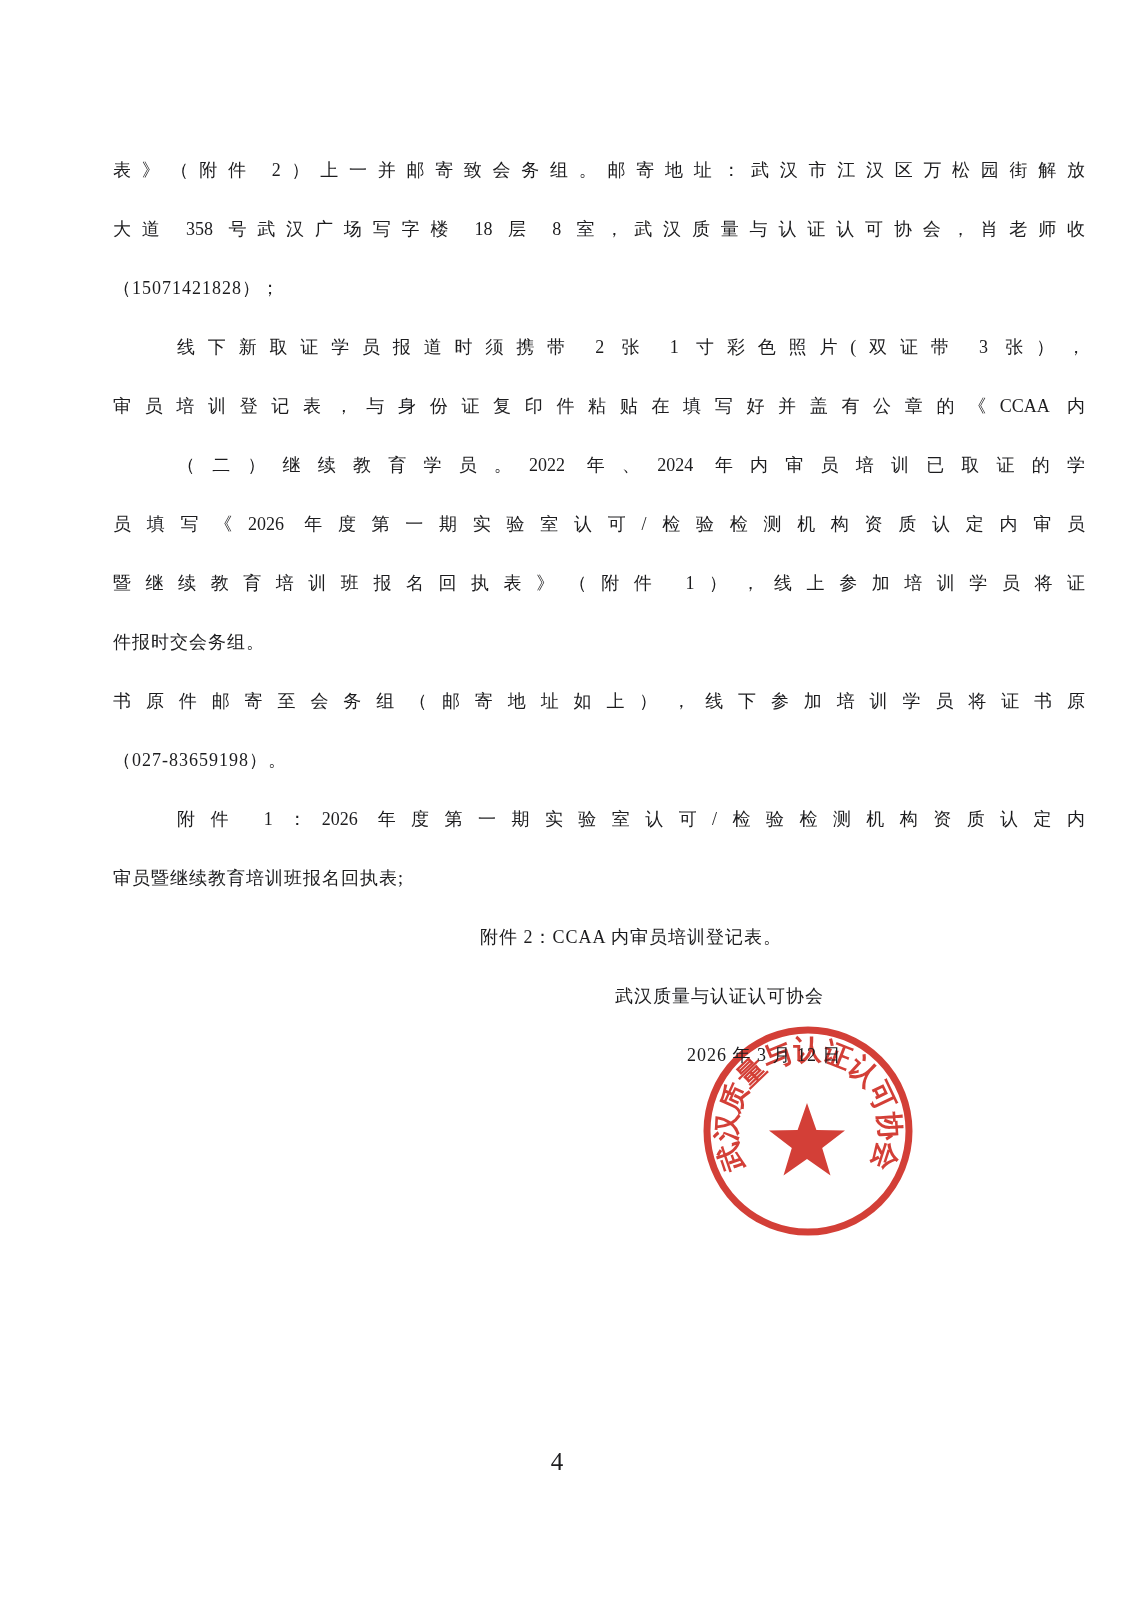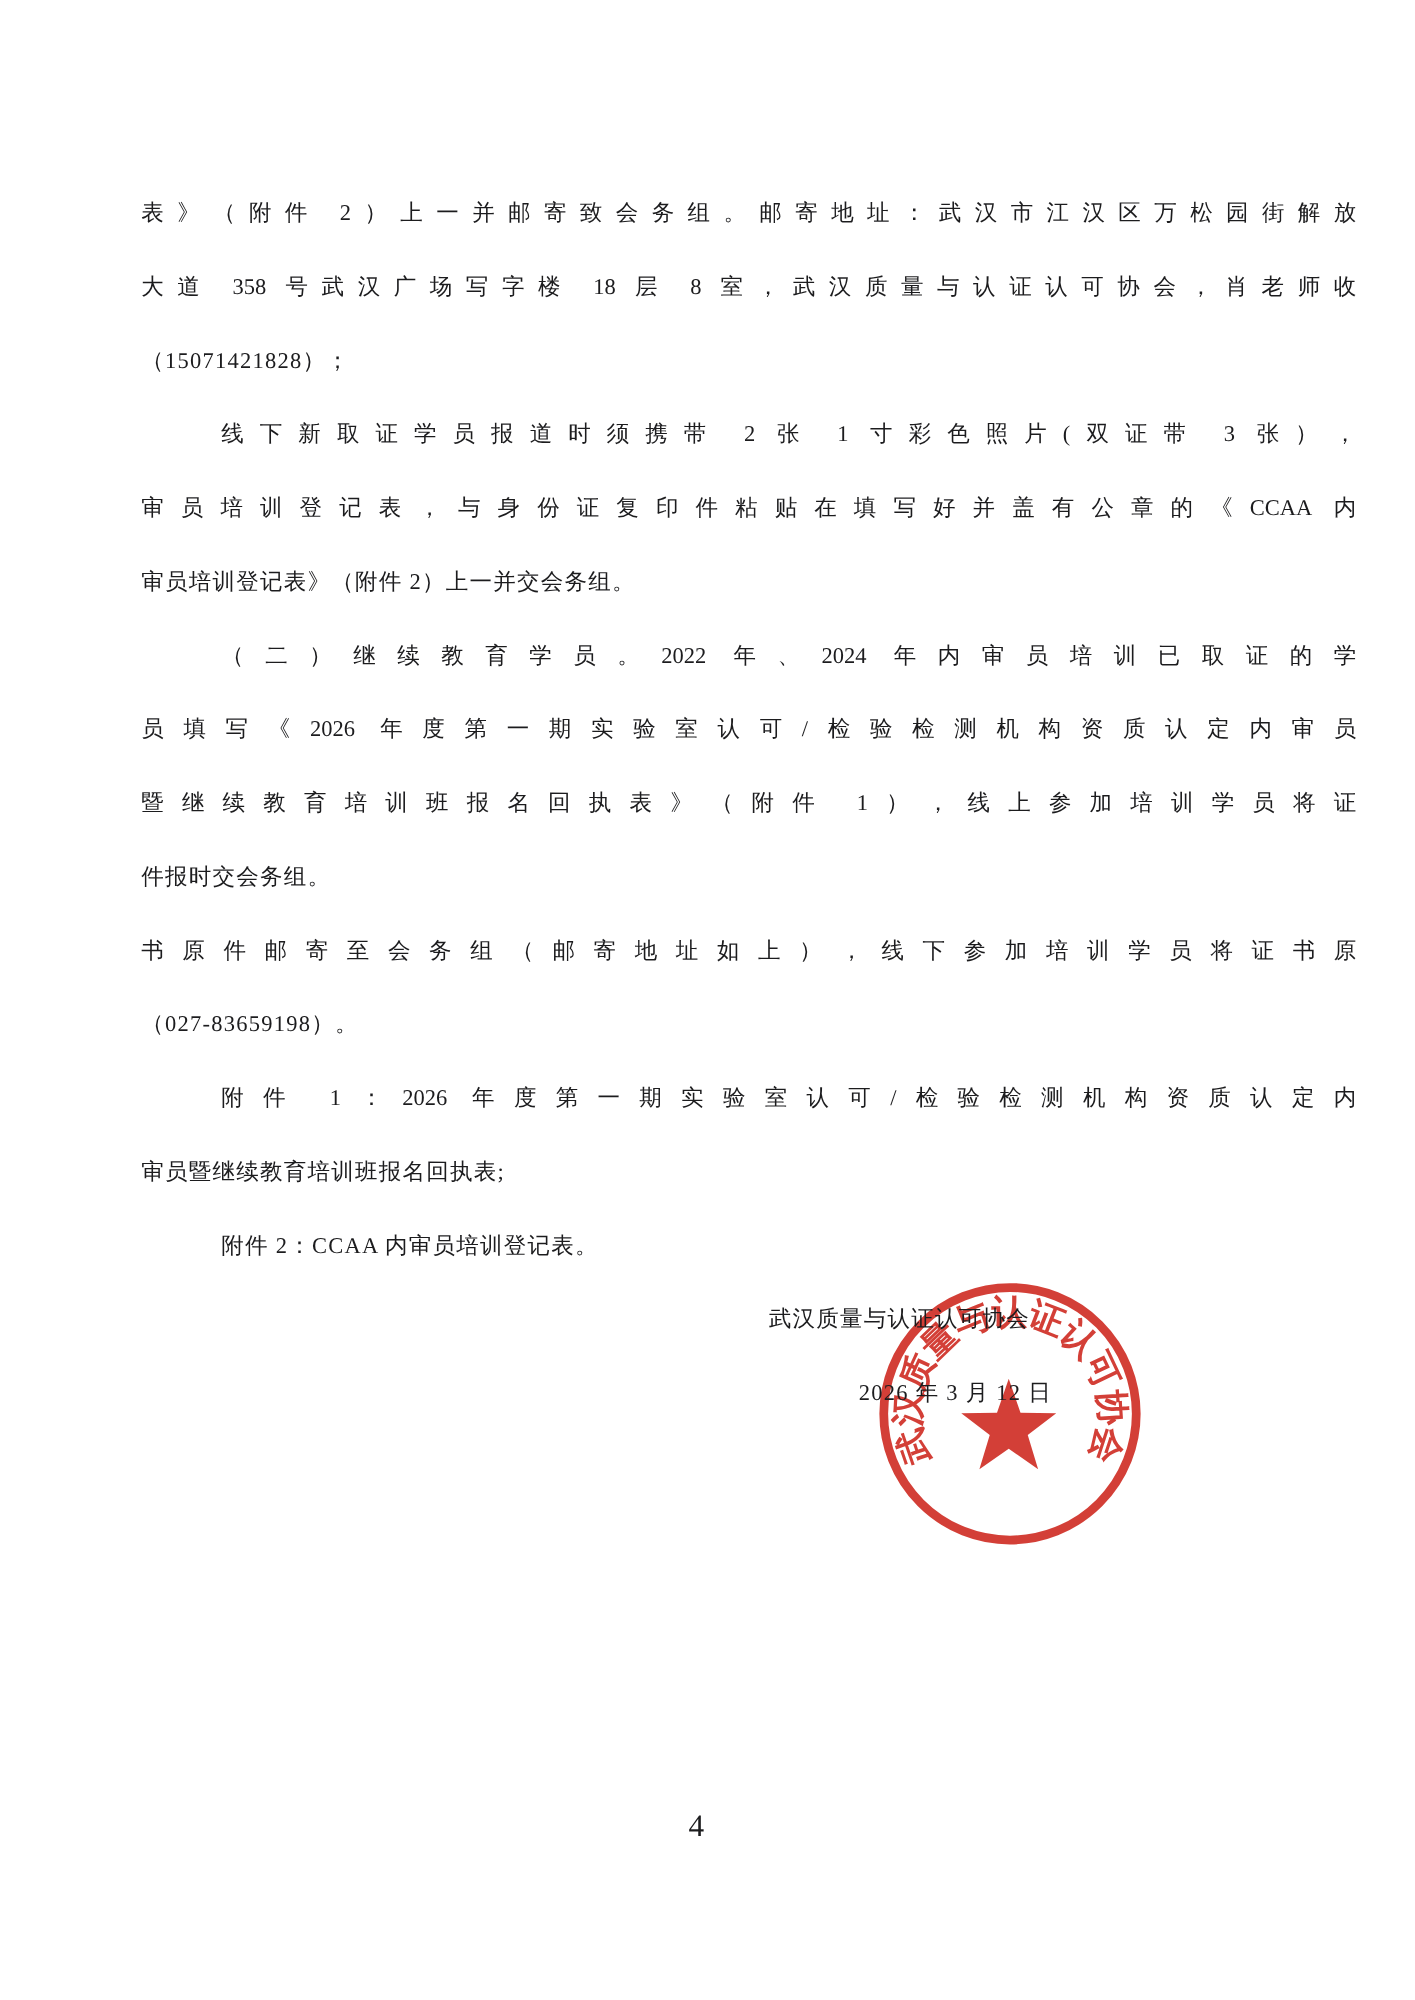--- a/index.html
+++ b/index.html
@@ -23,21 +23,21 @@
     white-space:nowrap;
     letter-spacing:1px;
   }
   .fill{
     white-space:normal;
     text-align:justify;
     text-align-last:justify;
     text-justify:inter-character;
     letter-spacing:0;
   }
-  .indent{padding-left:64px;}
+  .indent{padding-left:64px;text-align:center;}
   .sig-org{padding-left:502px;letter-spacing:1px;}
   .sig-date{padding-left:574px;letter-spacing:1px;}
   .pageno{
     position:absolute;
     left:0;right:18px;top:1448px;
     text-align:center;
     font-size:25px;
     z-index:2;
   }
   .seal{
@@ -69,21 +69,20 @@
       <path fill="#cf2b22" d="M109 82 L118.4 109.1 L147 109.6 L124.2 126.9 L132.5 154.4 L109 138 L85.5 154.4 L93.8 126.9 L71 109.6 L99.6 109.1 Z"></path>
     </svg>
   </div>
 
   <div class="doc-body">
     <div class="ln fill">表》（附件 2）上一并邮寄致会务组。邮寄地址：武汉市江汉区万松园街解放</div>
     <div class="ln fill">大道 358 号武汉广场写字楼 18 层 8 室，武汉质量与认证认可协会，肖老师收</div>
     <div class="ln">（15071421828）；</div>
     <div class="ln fill indent">线下新取证学员报道时须携带 2 张 1 寸彩色照片(双证带 3 张），</div>
     <div class="ln fill">审员培训登记表，与身份证复印件粘贴在填写好并盖有公章的《CCAA 内</div>
-    <div class="ln">审员培训登记表》（附件 2）上一并交会务组。</div>
     <div class="ln fill indent">（二）继续教育学员。2022 年、2024 年内审员培训已取证的学</div>
     <div class="ln fill">员填写《2026 年度第一期实验室认可/检验检测机构资质认定内审员</div>
     <div class="ln fill">暨继续教育培训班报名回执表》（附件 1），线上参加培训学员将证</div>
     <div class="ln">件报时交会务组。</div>
     <div class="ln fill">书原件邮寄至会务组（邮寄地址如上），线下参加培训学员将证书原</div>
     <div class="ln">（027-83659198）。</div>
     <div class="ln fill indent">附件 1：2026 年度第一期实验室认可/检验检测机构资质认定内</div>
     <div class="ln">审员暨继续教育培训班报名回执表;</div>
     <div class="ln indent">附件 2：CCAA 内审员培训登记表。</div>
     <div class="ln sig-org">武汉质量与认证认可协会</div>

